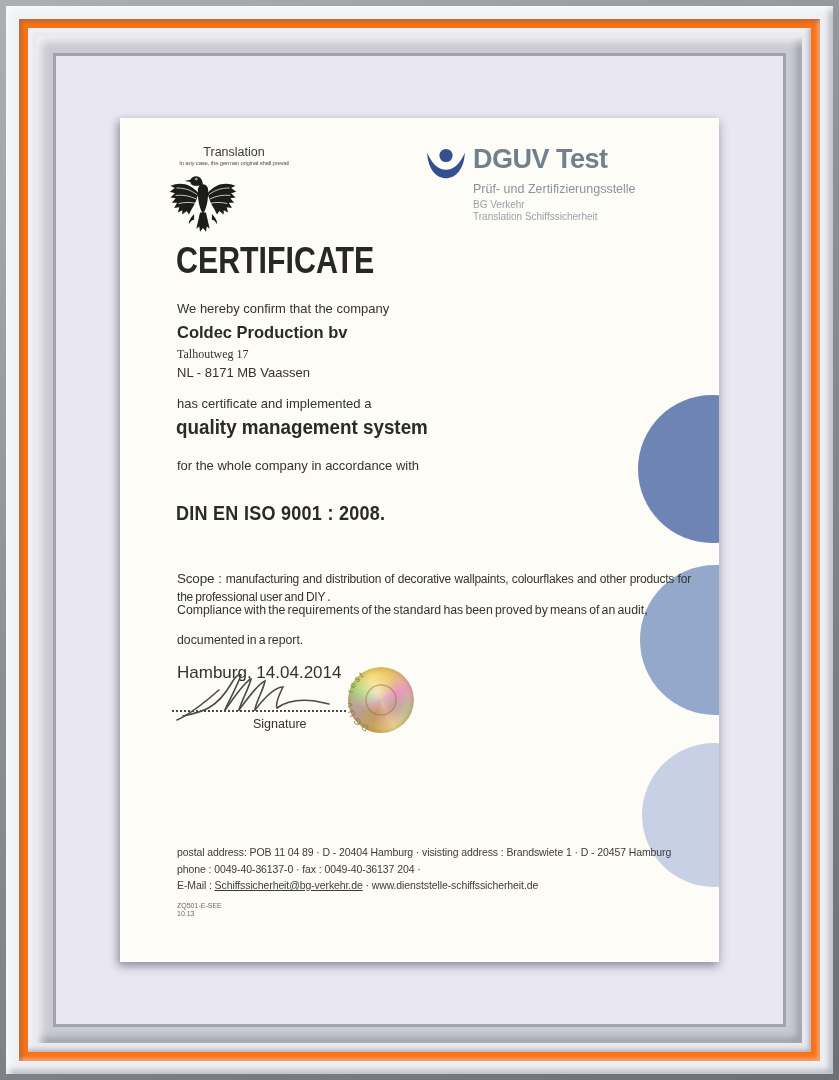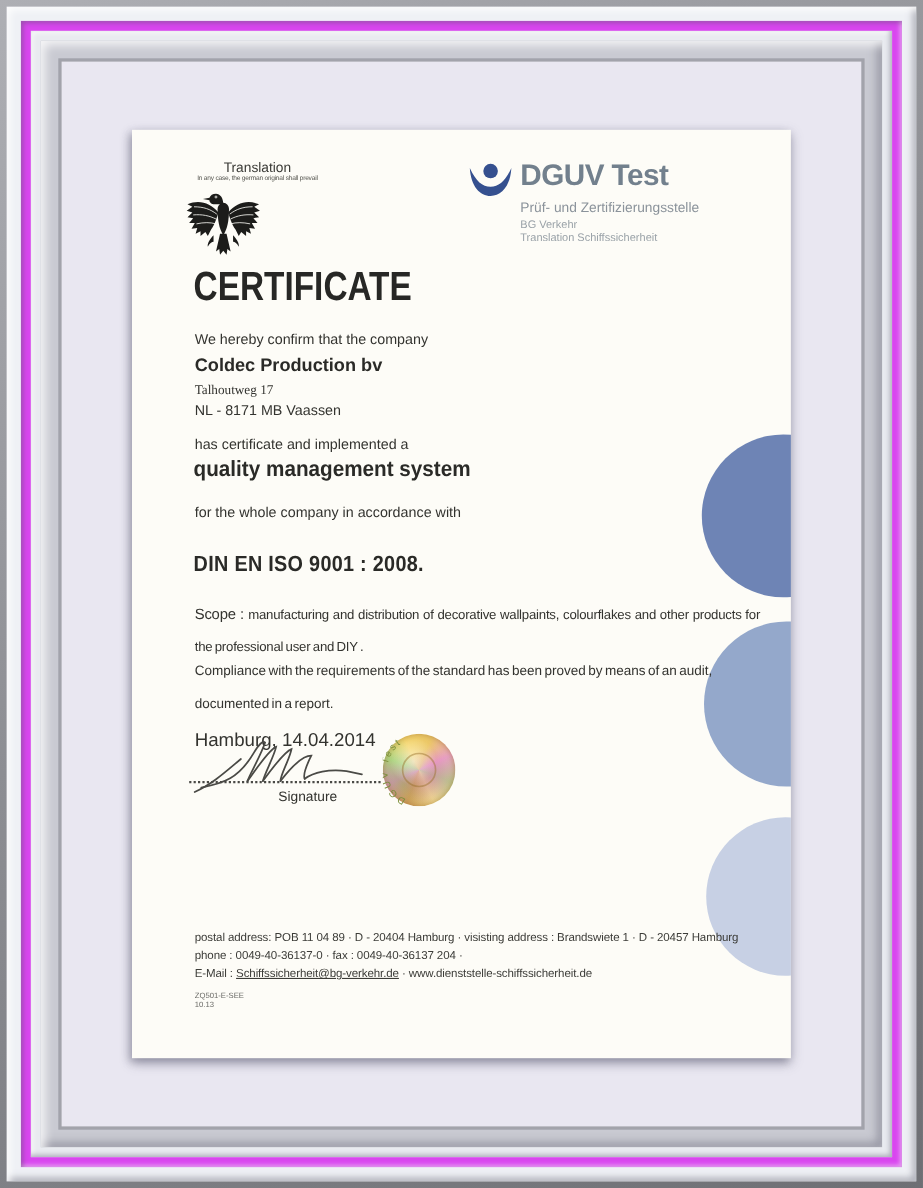--- a/index.html
+++ b/index.html
@@ -2,21 +2,21 @@
 <html><head>
 <meta charset="utf-8">
 <style>
   html,body{margin:0;padding:0;}
   body{width:839px;height:1080px;overflow:hidden;font-family:"Liberation Sans",sans-serif;background:#8e8f94;}
 
   
   .ring{box-sizing:border-box;width:100%;height:100%;}
   .f1{width:839px;height:1080px;padding:6px;background:linear-gradient(150deg,#aeafb4 0%,#8d8e93 45%,#6e6f74 100%);}
   .f2{padding:13px;background:#eff1f5;box-shadow:inset 3px 3px 7px rgba(255,255,255,.95),inset -3px -3px 7px rgba(110,111,125,.55);}
-  .f3{padding:9px;background:#d946ef;box-shadow:inset 2px 2px 5px rgba(80,80,95,.45),inset -2px -2px 4px rgba(255,255,255,.5);}
+  .f3{padding:9px;background:#f97316;box-shadow:inset 2px 2px 5px rgba(80,80,95,.45),inset -2px -2px 4px rgba(255,255,255,.5);}
   .f4{padding:9px;background:#e9ebf0;box-shadow:inset -2px -2px 5px rgba(110,110,130,.5),inset 2px 2px 4px rgba(255,255,255,.9);}
   .f5{padding:16px;background:#c9cad2;box-shadow:inset 4px 4px 9px rgba(255,255,255,.85),inset -4px -4px 9px rgba(90,90,108,.5);}
   .f6{padding:3px;background:#a2a3ab;}
   .matte{padding:62px 64px;background:#e9e7f1;}
 
   
   .paper{position:relative;width:599px;height:844px;background:#fdfcf7;overflow:hidden;
          box-shadow:0 4px 10px rgba(70,70,95,.4),-3px 3px 7px rgba(70,70,95,.28);
          color:#33332f;}
   .abs{position:absolute;}
@@ -46,21 +46,21 @@
   
   .cert-title{left:56px;top:122px;font-size:37px;font-weight:bold;color:#272725;transform:scaleX(.82);transform-origin:left top;white-space:nowrap;}
   .intro{left:57px;top:183px;font-size:13px;}
   .company-name{left:57px;top:205px;font-size:16.5px;font-weight:bold;color:#2a2a27;}
   .company-street{left:57px;top:229px;font-size:12px;font-family:Liberation Serif, serif;}
   .company-city{left:57px;top:247px;font-size:13px;}
   .line-has{left:57px;top:278px;font-size:13px;}
   .qms{left:56px;top:298px;font-size:20px;font-weight:bold;color:#2a2a27;transform:scaleX(.94);transform-origin:left top;white-space:nowrap;}
   .line-for{left:57px;top:340px;font-size:13px;}
   .din{left:56px;top:384px;font-size:20px;font-weight:bold;color:#2a2a27;letter-spacing:.3px;transform:scaleX(.9);transform-origin:left top;white-space:nowrap;}
-  .scope{left:57px;top:426px;width:514px;font-size:12px;line-height:29px;text-align:justify;word-spacing:-1px;letter-spacing:-0.2px;}
+  .scope{left:57px;top:452px;width:514px;font-size:12px;line-height:18px;text-align:justify;word-spacing:-1px;letter-spacing:-0.2px;}
   .scope-label{font-size:13.5px;}
   .compliance{left:57px;top:477px;width:516px;font-size:12.3px;line-height:30px;word-spacing:-1.2px;}
   .validity{left:57px;top:524px;font-size:13px;white-space:nowrap;}
   .validity b{color:#222;}
   .place-date{left:57px;top:545px;font-size:17px;}
 
   .sig-scribble{left:53px;top:548px;width:178px;height:56px;}
   .dotted-line{left:52px;top:592px;width:174px;height:0;border-bottom:2px dotted #4a4a46;}
   .sig-label{left:133px;top:599px;font-size:12.5px;}
 

